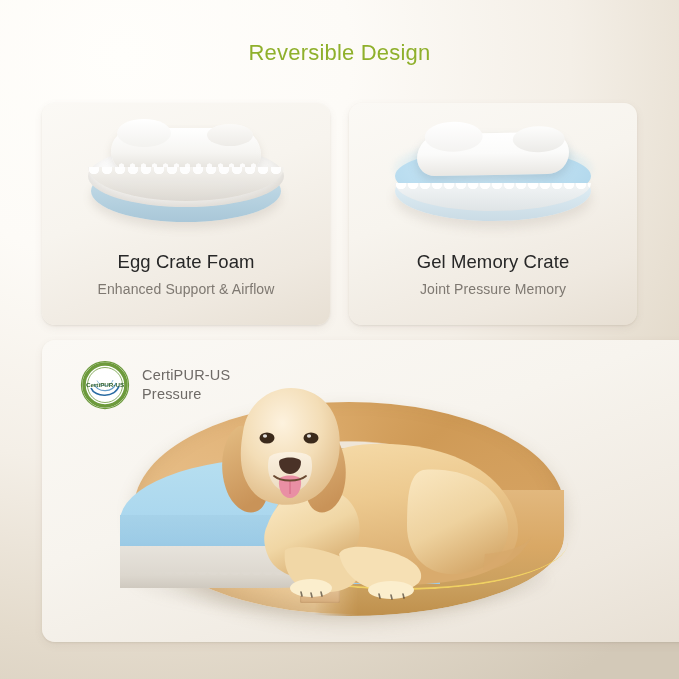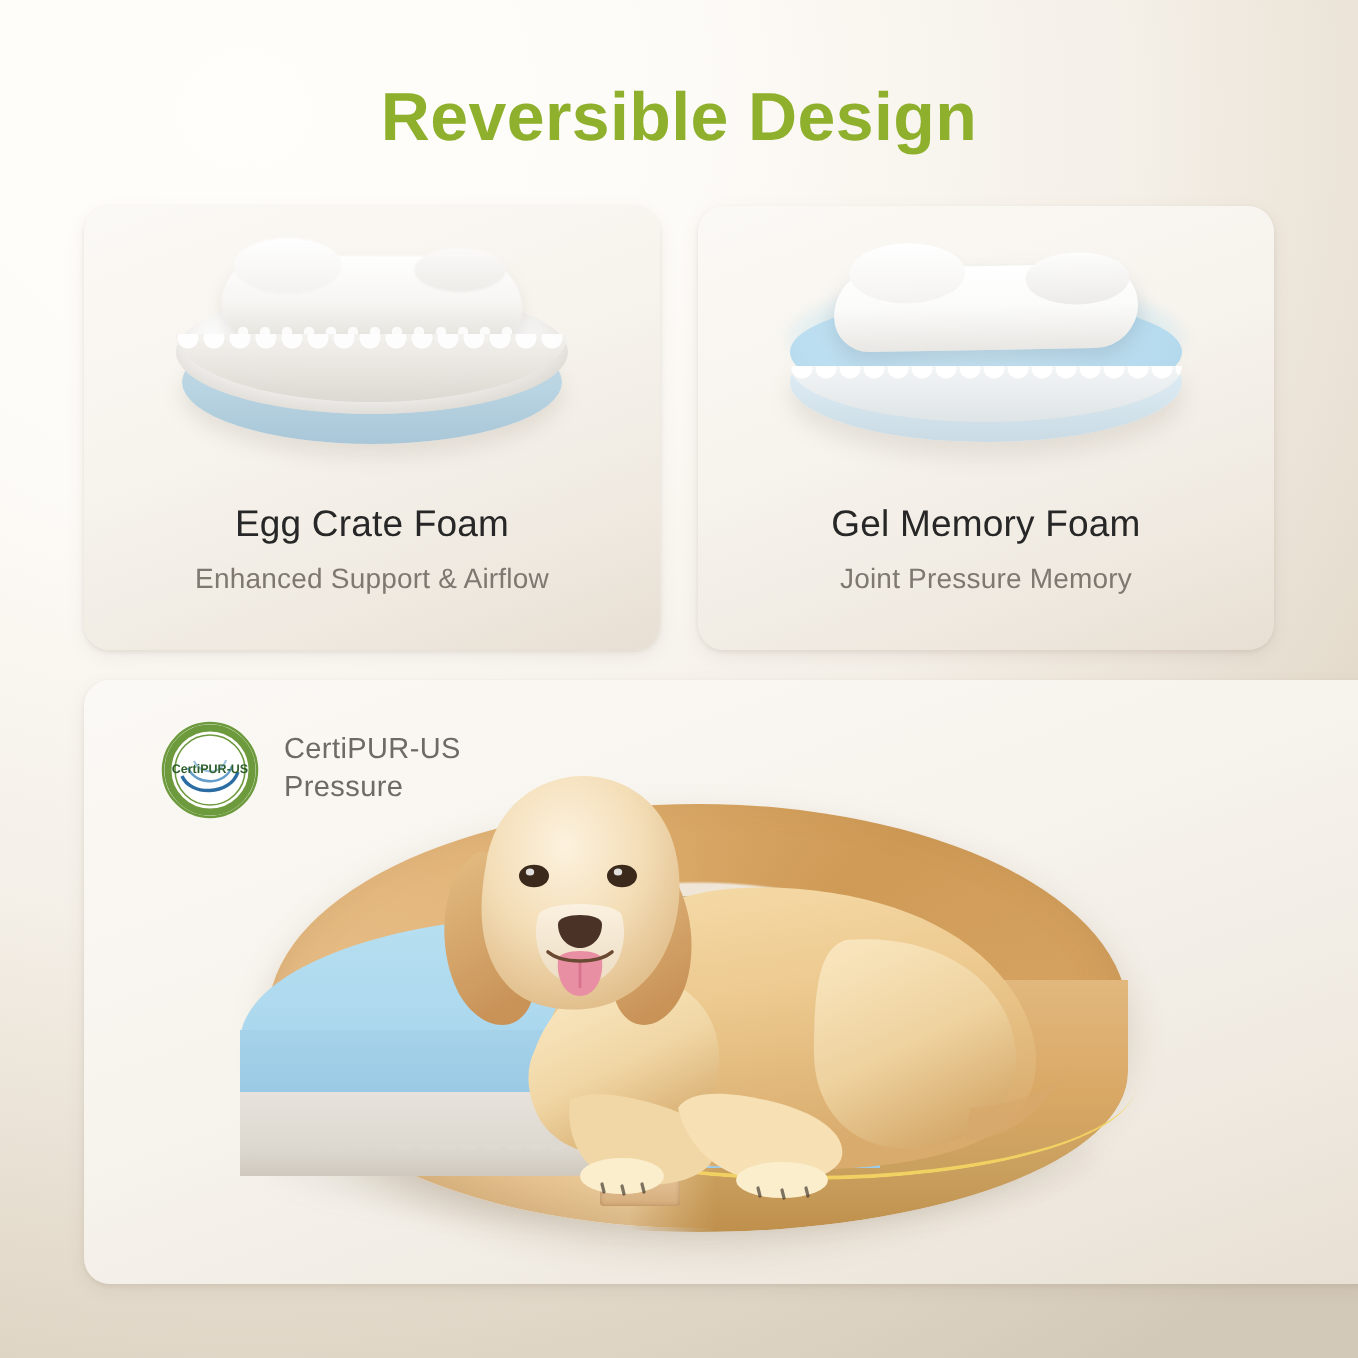--- a/index.html
+++ b/index.html
@@ -19,22 +19,22 @@
       radial-gradient(ellipse 120% 110% at 18% 8%, #fffefb 0%, #fdfbf7 28%, #f4efe7 55%, #e4dbcc 78%, #d3c9b8 100%);
   }
 
   
   .title {
     position: absolute;
     top: 40px;
     left: 0;
     width: 679px;
     text-align: center;
-    font-size: 34px;
-    font-weight: bold;
+    font-size: 22px;
+    font-weight: normal;
     letter-spacing: 0.2px;
     color: #8fb02c;
   }
 
   
   .card {
     position: absolute;
     border-radius: 13px;
     background:
       linear-gradient(160deg, #fbf9f5 0%, #f7f4ee 42%, #efe9e0 78%, #e7dfd3 100%);
@@ -370,21 +370,21 @@
 
   <div class="card card-top-right">
     <div class="illus">
       <div class="gm-rays"></div>
       <div class="gm-glow"></div>
       <div class="gm-base"></div>
       <div class="gm-top"></div>
       <div class="gm-dog"></div>
       <div class="gm-scallop"></div>
     </div>
-    <div class="card-caption cap-title">Gel Memory Foam</div>
+    <div class="card-caption cap-title">Gel Memory Crate</div>
     <div class="card-caption cap-sub">Joint Pressure Memory</div>
   </div>
 
   <div class="card card-bottom">
 
     <div class="photo">
 
       <div class="bed-shadow"></div>
 
       <div class="bolster"></div>

